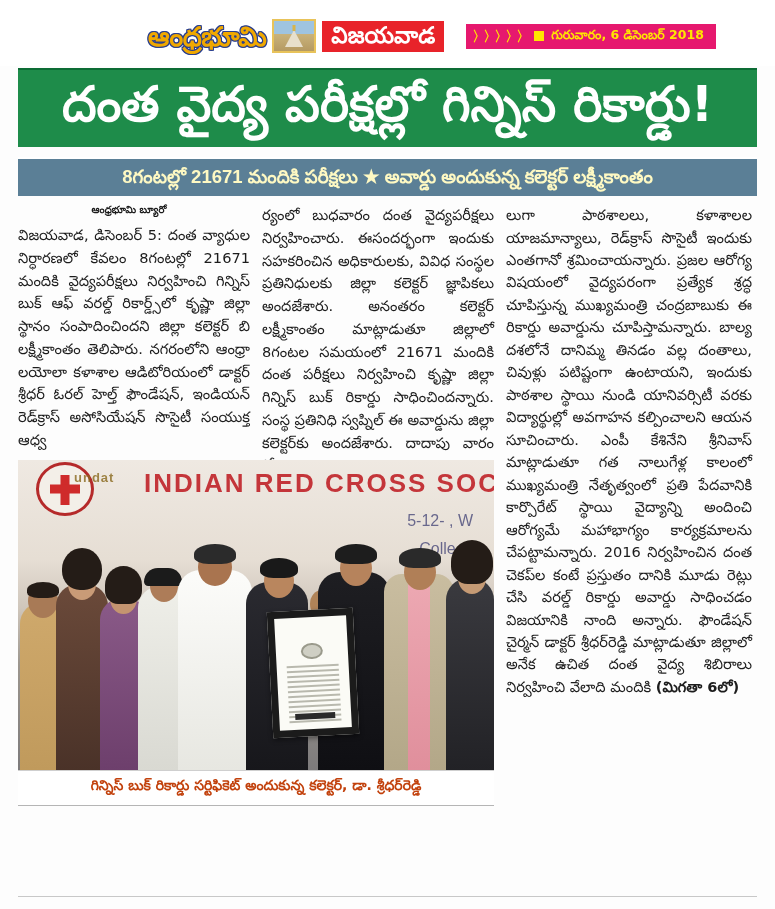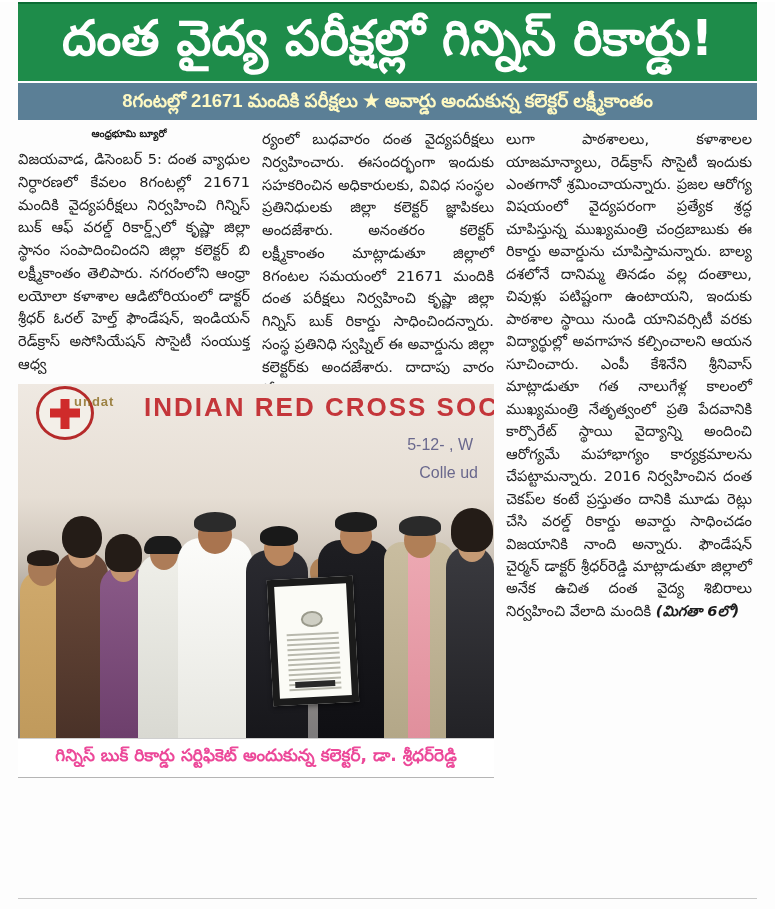--- a/index.html
+++ b/index.html
@@ -103,21 +103,21 @@
     white-space: nowrap;
     line-height: 1;
     flex: none;
   }
   .chevs { letter-spacing: -3px; font-size: 14px; color: #ffe600; }
   .sq { width: 10px; height: 10px; background: #ffe600; display: inline-block; }
   .date-text { color: #ffe600; }
 
   
   .headline-band {
-    margin: 2px 18px 0 18px;
+    margin: 2px 18px 10px 18px;
     background: #1e8c4a;
     border-top: 2px solid #0c6c35;
     padding: 8px 14px 14px 14px;
     text-align: center;
   }
   .headline {
     font-family: "DejaVu Sans", sans-serif;
     color: #ffffff;
     font-size: 49px;
     font-weight: bold;
@@ -178,32 +178,31 @@
     text-justify: inter-word;
     color: #1c1c1c;
     margin: 0;
     word-spacing: 0px;
     hyphens: none;
   }
   .para.tight { line-height: 1.54; }
 
   .cont-note {
     font-weight: bold;
-    font-style: italic;
   }
 
   
   .photo-block {
     margin-top: 8px;
     width: 100%;
   }
   .photo {
     position: relative;
     width: 476px;
-    height: 354px;
+    height: 310px;
     overflow: hidden;
     background: linear-gradient(to bottom, #b9b0a4 0%, #9e958c 55%, #8d8d8f 100%);
     border: 0;
   }
   .banner-bg {
     position: absolute;
     inset: 0;
     background: linear-gradient(to bottom, #efe9e2 0%, #e6ded4 32%, #cfc6bb 48%, #9c968e 66%, #7d7b7c 100%);
   }
   .banner-text {
@@ -316,36 +315,48 @@
   .caption-bar {
     width: 476px;
     border-top: 1px solid #cfcfcf;
     border-bottom: 1px solid #b5b5b5;
     padding: 6px 0 8px 0;
     text-align: center;
     background: #fff;
   }
   .caption {
     font-family: "DejaVu Sans", sans-serif;
-    font-size: 17px;
-    font-weight: bold;
-    color: #ec4899;
+    font-size: 14px;
+    font-weight: bold;
+    color: #c2410c;
     white-space: nowrap;
   }
   .bottom-rule {
     position: absolute;
     left: 18px; right: 18px; bottom: 12px;
     height: 1px; background: #c8c8c8;
   }
 </style>
 </head>
 <body>
 
 <div class="page">
 
+  <div class="masthead">
+    <div class="logo-wrap">
+      <div class="logo-text">ఆంధ్రభూమి</div>
+      <div class="temple-thumb"></div>
+      <div class="edition-badge">విజయవాడ</div>
+    </div>
+    <div class="date-strip">
+      <span class="chevs">〉〉〉〉〉</span>
+      <span class="sq"></span>
+      <span class="date-text">గురువారం, 6 డిసెంబర్ 2018</span>
+    </div>
+  </div>
 
   <div class="headline-band">
     <div class="headline">దంత వైద్య పరీక్షల్లో గిన్నిస్ రికార్డు!</div>
   </div>
   <div class="subhead-band">
     <div class="subhead">8గంటల్లో 21671 మందికి పరీక్షలు ★ అవార్డు అందుకున్న కలెక్టర్ లక్ష్మీకాంతం</div>
   </div>
 
   <div class="body-area">
     <div class="cols">

